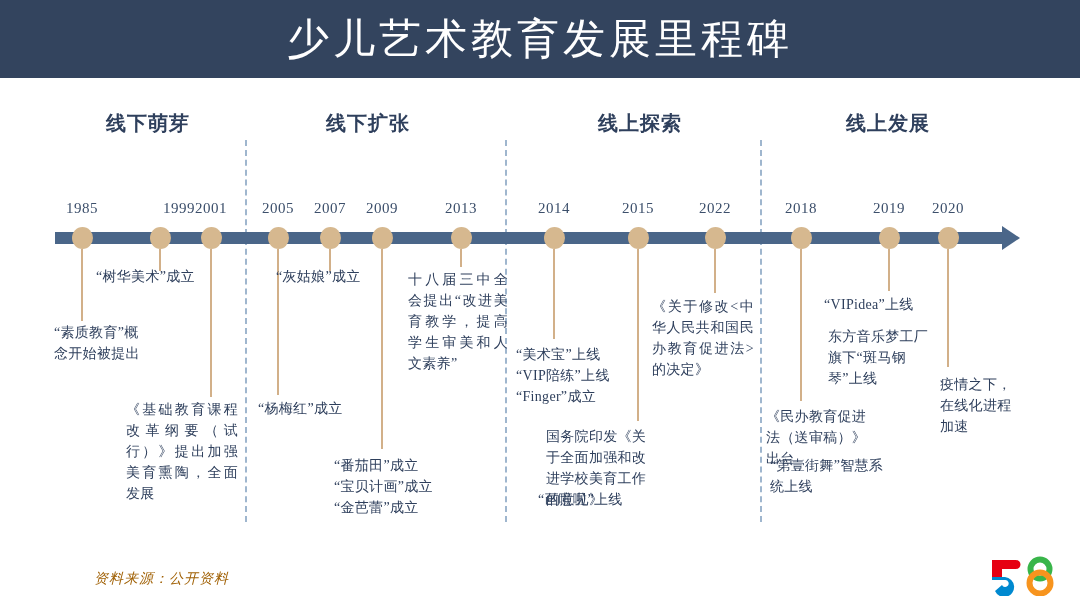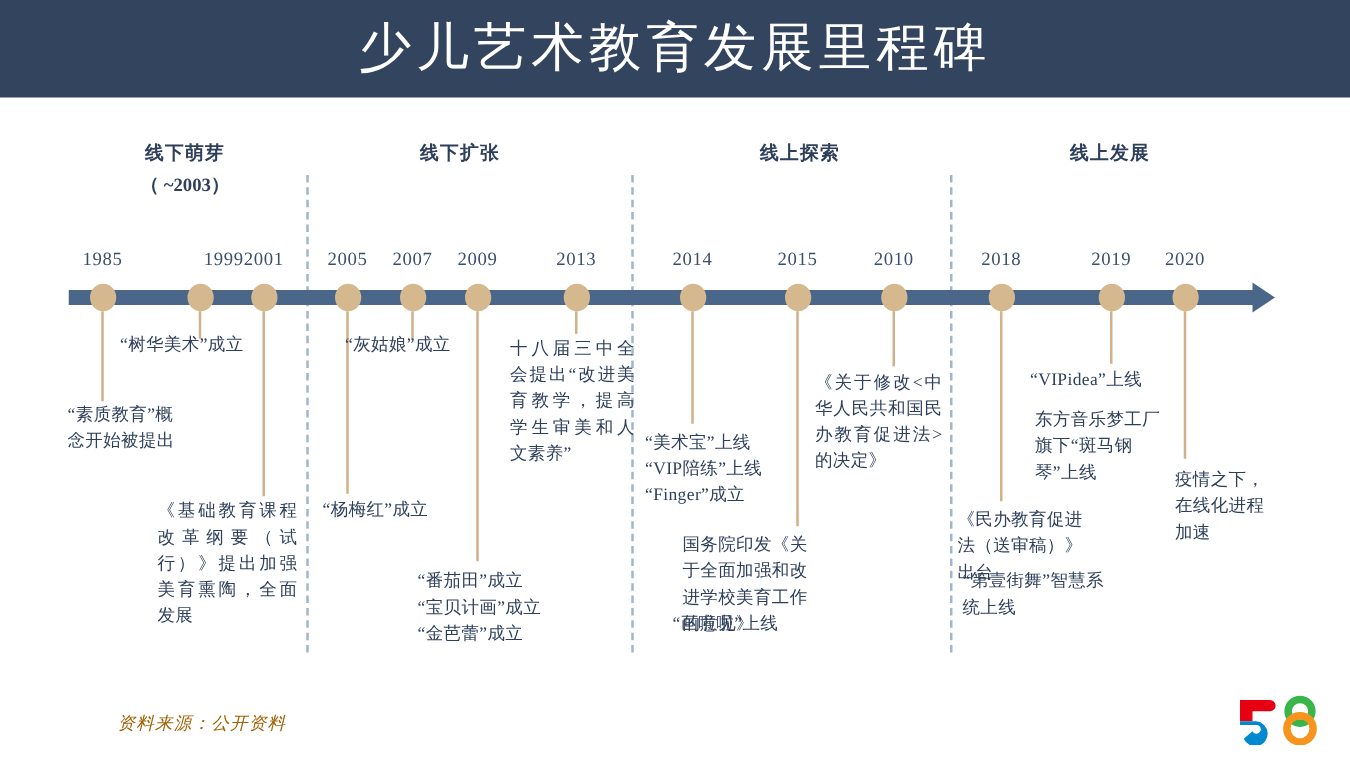--- a/index.html
+++ b/index.html
@@ -33,21 +33,21 @@
     letter-spacing: 4px;
     font-weight: 400;
     font-family: "Liberation Serif", "DejaVu Serif", serif;
   }
 
   
   .phase-head {
     position: absolute;
     text-align: center;
     color: #2E3F5C;
-    font-size: 15px;
+    font-size: 20px;
     line-height: 26px;
     font-weight: bold;
     letter-spacing: 1px;
   }
   .phase-head .ph-range {
     display: block;
     font-weight: bold;
     letter-spacing: 0px;
   }
 
@@ -135,21 +135,20 @@
   }
 </style>
 </head>
 <body>
 
 <div id="header-band"></div>
 <div id="page-title">少儿艺术教育发展里程碑</div>
 
 <div class="phase-head" style="left:48px; top:110px; width:200px;">
   <span>线下萌芽</span>
-  <span class="ph-range">（ ~2003）</span>
 </div>
 <div class="phase-head" style="left:258px; top:110px; width:220px;">
   <span>线下扩张</span>
 </div>
 <div class="phase-head" style="left:530px; top:110px; width:220px;">
   <span>线上探索</span>
 </div>
 <div class="phase-head" style="left:778px; top:110px; width:220px;">
   <span>线上发展</span>
 </div>
@@ -163,21 +162,21 @@
 
 <div class="year-label" style="left:82px;">1985</div>
 <div class="year-label" style="left:160px;text-align:right;">1999</div>
 <div class="year-label" style="left:211px;">2001</div>
 <div class="year-label" style="left:278px;">2005</div>
 <div class="year-label" style="left:330px;">2007</div>
 <div class="year-label" style="left:382px;">2009</div>
 <div class="year-label" style="left:461px;">2013</div>
 <div class="year-label" style="left:554px;">2014</div>
 <div class="year-label" style="left:638px;">2015</div>
-<div class="year-label" style="left:715px;">2010</div>
+<div class="year-label" style="left:715px;">2022</div>
 <div class="year-label" style="left:801px;">2018</div>
 <div class="year-label" style="left:889px;">2019</div>
 <div class="year-label" style="left:948px;">2020</div>
 
 <div class="marker-dot" style="left:82px;"></div>
 <div class="marker-dot" style="left:160px;"></div>
 <div class="marker-dot" style="left:211px;"></div>
 <div class="marker-dot" style="left:278px;"></div>
 <div class="marker-dot" style="left:330px;"></div>
 <div class="marker-dot" style="left:382px;"></div>

